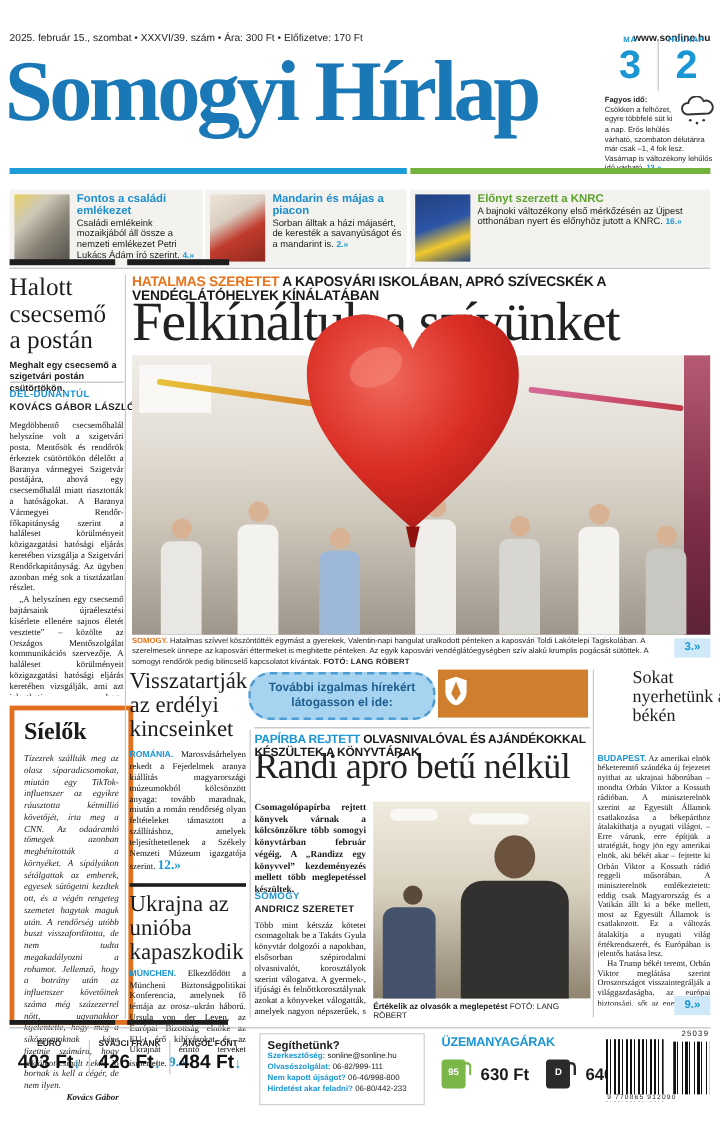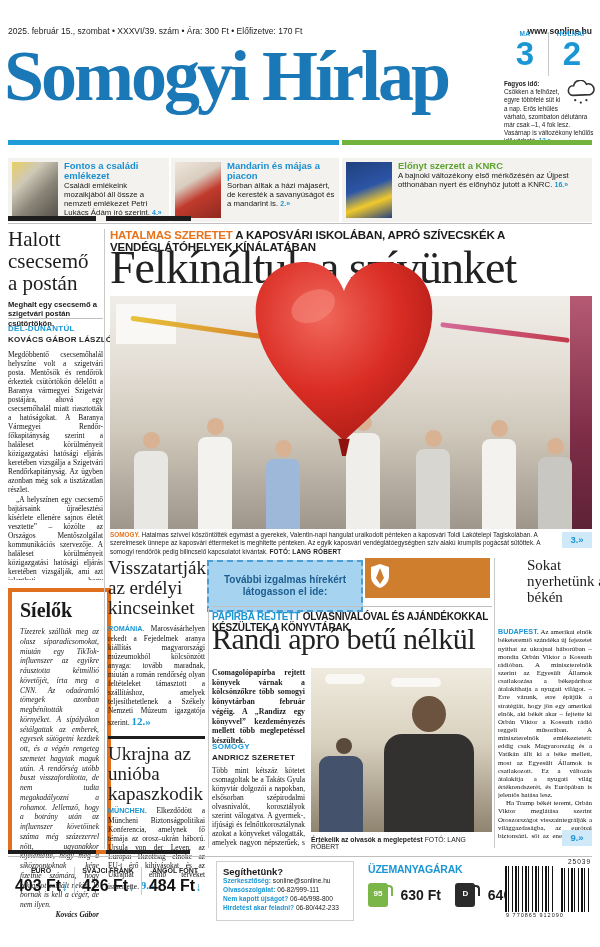--- a/index.html
+++ b/index.html
@@ -249,21 +249,21 @@
   </svg>
 </div>
 
 <div class="abs caption" style="left:110px;top:531px;width:448px;">
   <span class="cap-label">SOMOGY.</span>
   <span>Hatalmas szívvel köszöntötték egymást a gyerekek, Valentin-napi hangulat uralkodott pénteken a kaposvári Toldi Lakótelepi Tagiskolában. A szerelmesek ünnepe az kaposvári éttermeket is meghitette pénteken. Az egyik kaposvári vendéglátóegységben szív alakú krumplis pogácsát sütöttek. A somogyi rendőrök pedig bilincselő kapcsolatot kívántak.</span>
   <span class="cap-credit">FOTÓ: LANG RÓBERT</span>
 </div>
 <div class="abs refbox" style="left:562px;top:532px;width:30px;height:16px;">3.»</div>
 
-<div class="abs promo-l" style="left:207px;top:560px;width:156px;height:52px;">További izgalmas hírekért látogasson el ide:</div>
+<div class="abs promo-l" style="left:207px;top:560px;width:156px;height:40px;border-radius:18px;">További izgalmas hírekért látogasson el ide:</div>
 <div class="abs promo-r" style="left:365px;top:558px;width:125px;height:40px;">
   <span>
     <svg width="18" height="24" viewBox="0 0 18 24">
         <path d="M9 0 L18 3 V12 C18 18 14 22 9 24 C4 22 0 18 0 12 V3 Z" fill="#fff"></path>
         <path d="M9 4 L13 14 L9 20 L5 14 Z" fill="#cf7e2e"></path>
       </svg>
   </span>
 </div>
 
 <div class="abs sub-h serif" style="left:108px;top:558px;width:97px;">Visszatartják az erdélyi kincseinket</div>

